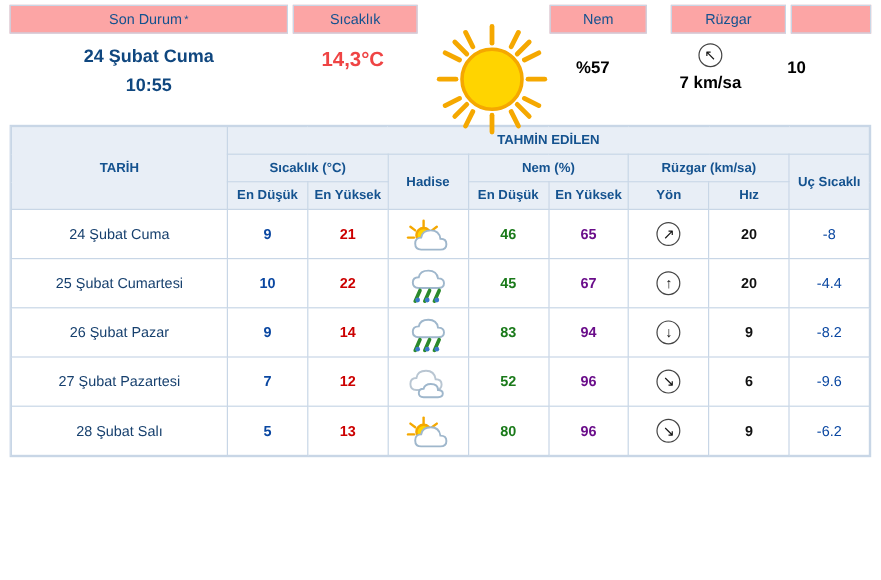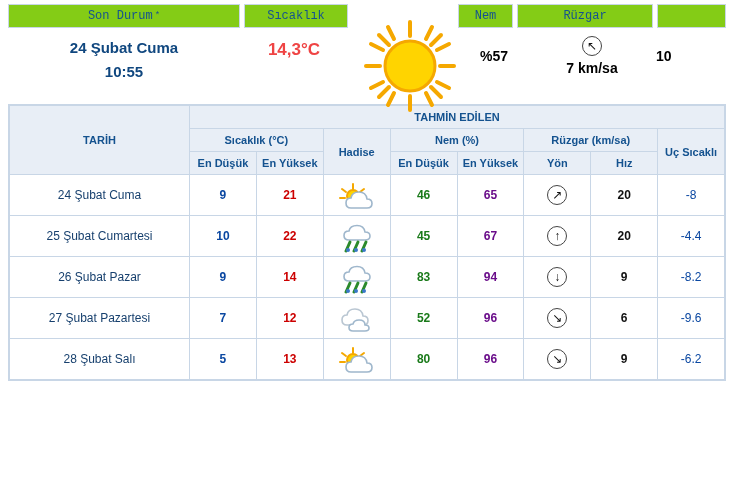--- a/index.html
+++ b/index.html
@@ -58,41 +58,40 @@
     margin: 4px 8px 0 8px;
     position: relative;
     height: 92px;
   }
   .cur-head {
     display: flex;
     align-items: stretch;
     height: 24px;
   }
   .cur-cell-head {
-    background: #84cc16;
+    background: #fca5a5;
     border: 1px solid #c8d6e6;
     color: #14528f;
     font-size: 12px;
     display: flex;
     align-items: center;
     justify-content: center;
     box-sizing: border-box;
-    font-family: Liberation Mono, monospace;
   }
   .cur-cell-head .star {
     color: #14528f;
     font-size: 9px;
     vertical-align: super;
     margin-left: 2px;
   }
   .h-son { width: 232px; }
   .h-sic { width: 104px; margin-left: 4px;}
   .h-gap { width: 110px; }
-  .h-nem { width: 55px; }
-  .h-ruz { width: 136px; margin-left: 4px;}
+  .h-nem { width: 81px; }
+  .h-ruz { width: 96px; margin-left: 20px;}
   .h-tail { flex: 1; margin-left: 4px; }
 
   .cur-body {
     display: flex;
     align-items: flex-start;
     margin-top: 8px;
     height: 60px;
   }
   .cur-date {
     width: 232px;

